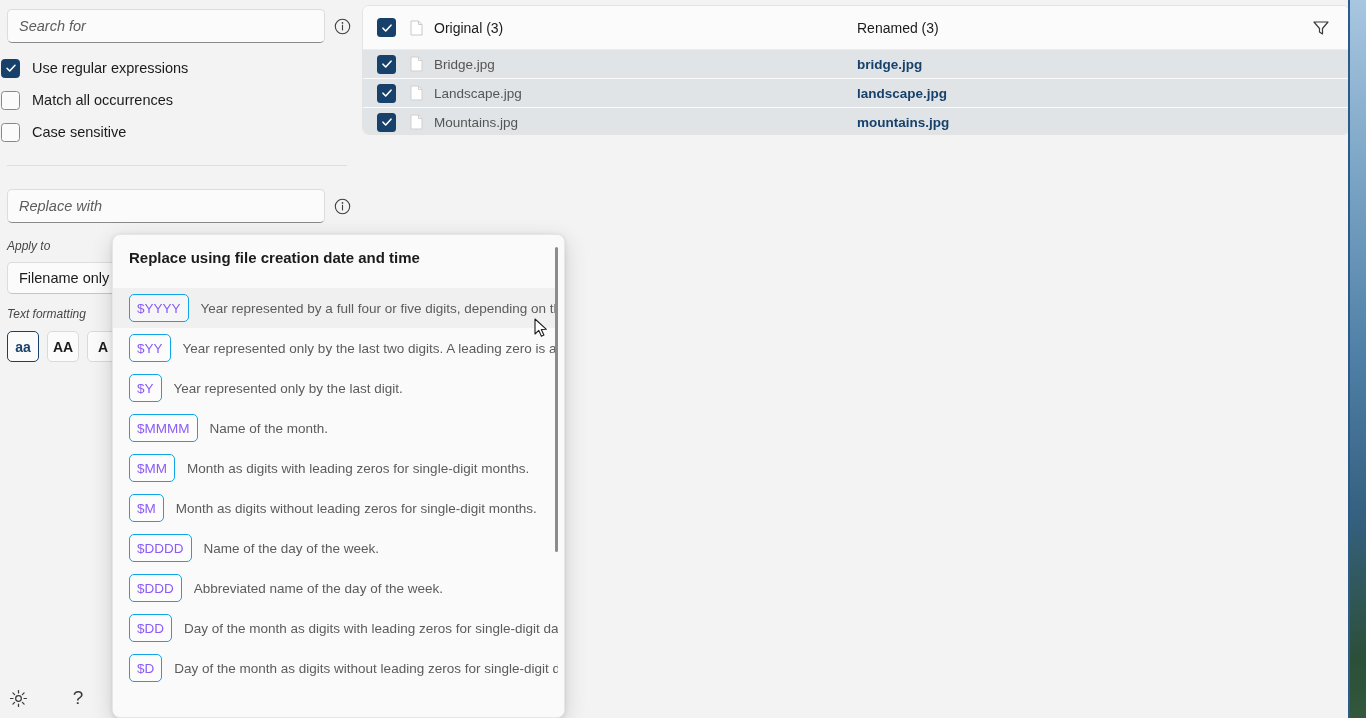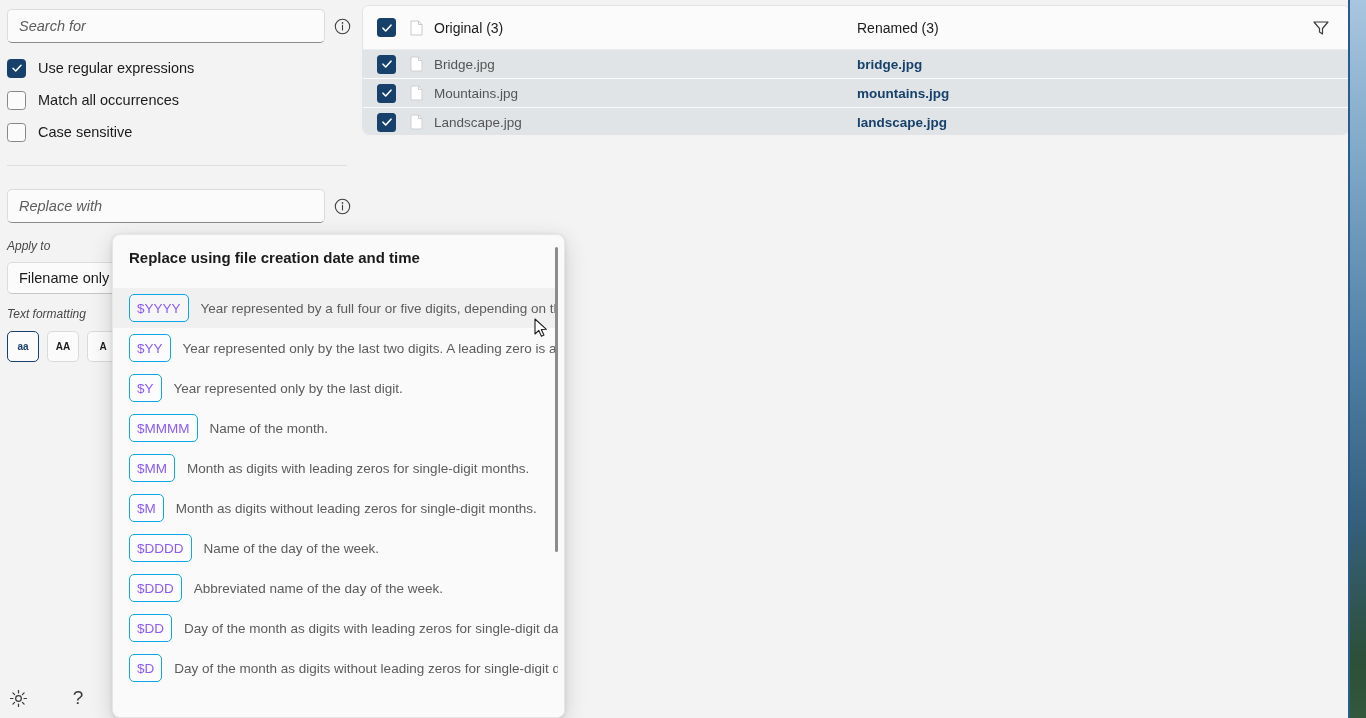--- a/index.html
+++ b/index.html
@@ -45,21 +45,21 @@
   .info-icon {
     margin-left: 9px;
     width: 17px; height: 17px;
     display: flex; align-items: center; justify-content: center;
     color: #3f3f3f;
   }
   .info-icon svg { display: block; }
 
   .checkbox-row {
     position: absolute;
-    left: 7px;
+    left: 1px;
     display: flex;
     align-items: center;
     height: 22px;
   }
   .cbox {
     width: 19px; height: 19px;
     border-radius: 3.5px;
     border: 1.3px solid #888;
     background: #fbfbfb;
     flex: 0 0 auto;
@@ -112,21 +112,21 @@
     left: 7px;
     display: flex;
     gap: 8px;
   }
   .fmt-btn {
     width: 32px; height: 31px;
     background: #fbfbfb;
     border: 1px solid #dadada;
     border-radius: 5px;
     display: flex; align-items: center; justify-content: center;
-    font-size: 10px;
+    font-size: 14px;
     font-weight: bold;
     color: #1b1b1b;
   }
   .fmt-btn.selected {
     border: 1.6px solid #17416b;
     color: #17416b;
   }
 
   .bottom-bar {
     position: absolute;
@@ -431,38 +431,38 @@
         <svg width="12" height="12" viewBox="0 0 12 12">
             <path d="M2 6.2 L4.7 9 L10 3.2" fill="none" stroke="#ffffff" stroke-width="1.6" stroke-linecap="round" stroke-linejoin="round"></path>
           </svg>
       </span>
       <span class="doc-icon">
         <svg width="13" height="16" viewBox="0 0 13 16">
             <path d="M1 1 h7.5 L12 4.5 V15 H1 Z" fill="#ffffff" stroke="#cfcfcf" stroke-width="1"></path>
             <path d="M8.5 1 V4.5 H12" fill="none" stroke="#cfcfcf" stroke-width="1"></path>
           </svg>
       </span>
-      <span class="col-original">Mountains.jpg</span>
-      <span class="col-renamed">mountains.jpg</span>
+      <span class="col-original">Landscape.jpg</span>
+      <span class="col-renamed">landscape.jpg</span>
     </div>
 
     <div class="fp-row">
       <span class="rowcheck">
         <svg width="12" height="12" viewBox="0 0 12 12">
             <path d="M2 6.2 L4.7 9 L10 3.2" fill="none" stroke="#ffffff" stroke-width="1.6" stroke-linecap="round" stroke-linejoin="round"></path>
           </svg>
       </span>
       <span class="doc-icon">
         <svg width="13" height="16" viewBox="0 0 13 16">
             <path d="M1 1 h7.5 L12 4.5 V15 H1 Z" fill="#ffffff" stroke="#cfcfcf" stroke-width="1"></path>
             <path d="M8.5 1 V4.5 H12" fill="none" stroke="#cfcfcf" stroke-width="1"></path>
           </svg>
       </span>
-      <span class="col-original">Landscape.jpg</span>
-      <span class="col-renamed">landscape.jpg</span>
+      <span class="col-original">Mountains.jpg</span>
+      <span class="col-renamed">mountains.jpg</span>
     </div>
   </div>
 
   <div class="popup">
     <div class="popup-title">Replace using file creation date and time</div>
 
     <div class="popup-list">
       <div class="pat-row hl">
         <span class="pat-chip">$YYYY</span>
         <span class="pat-desc">Year represented by a full four or five digits, depending on the calendar used.</span>

